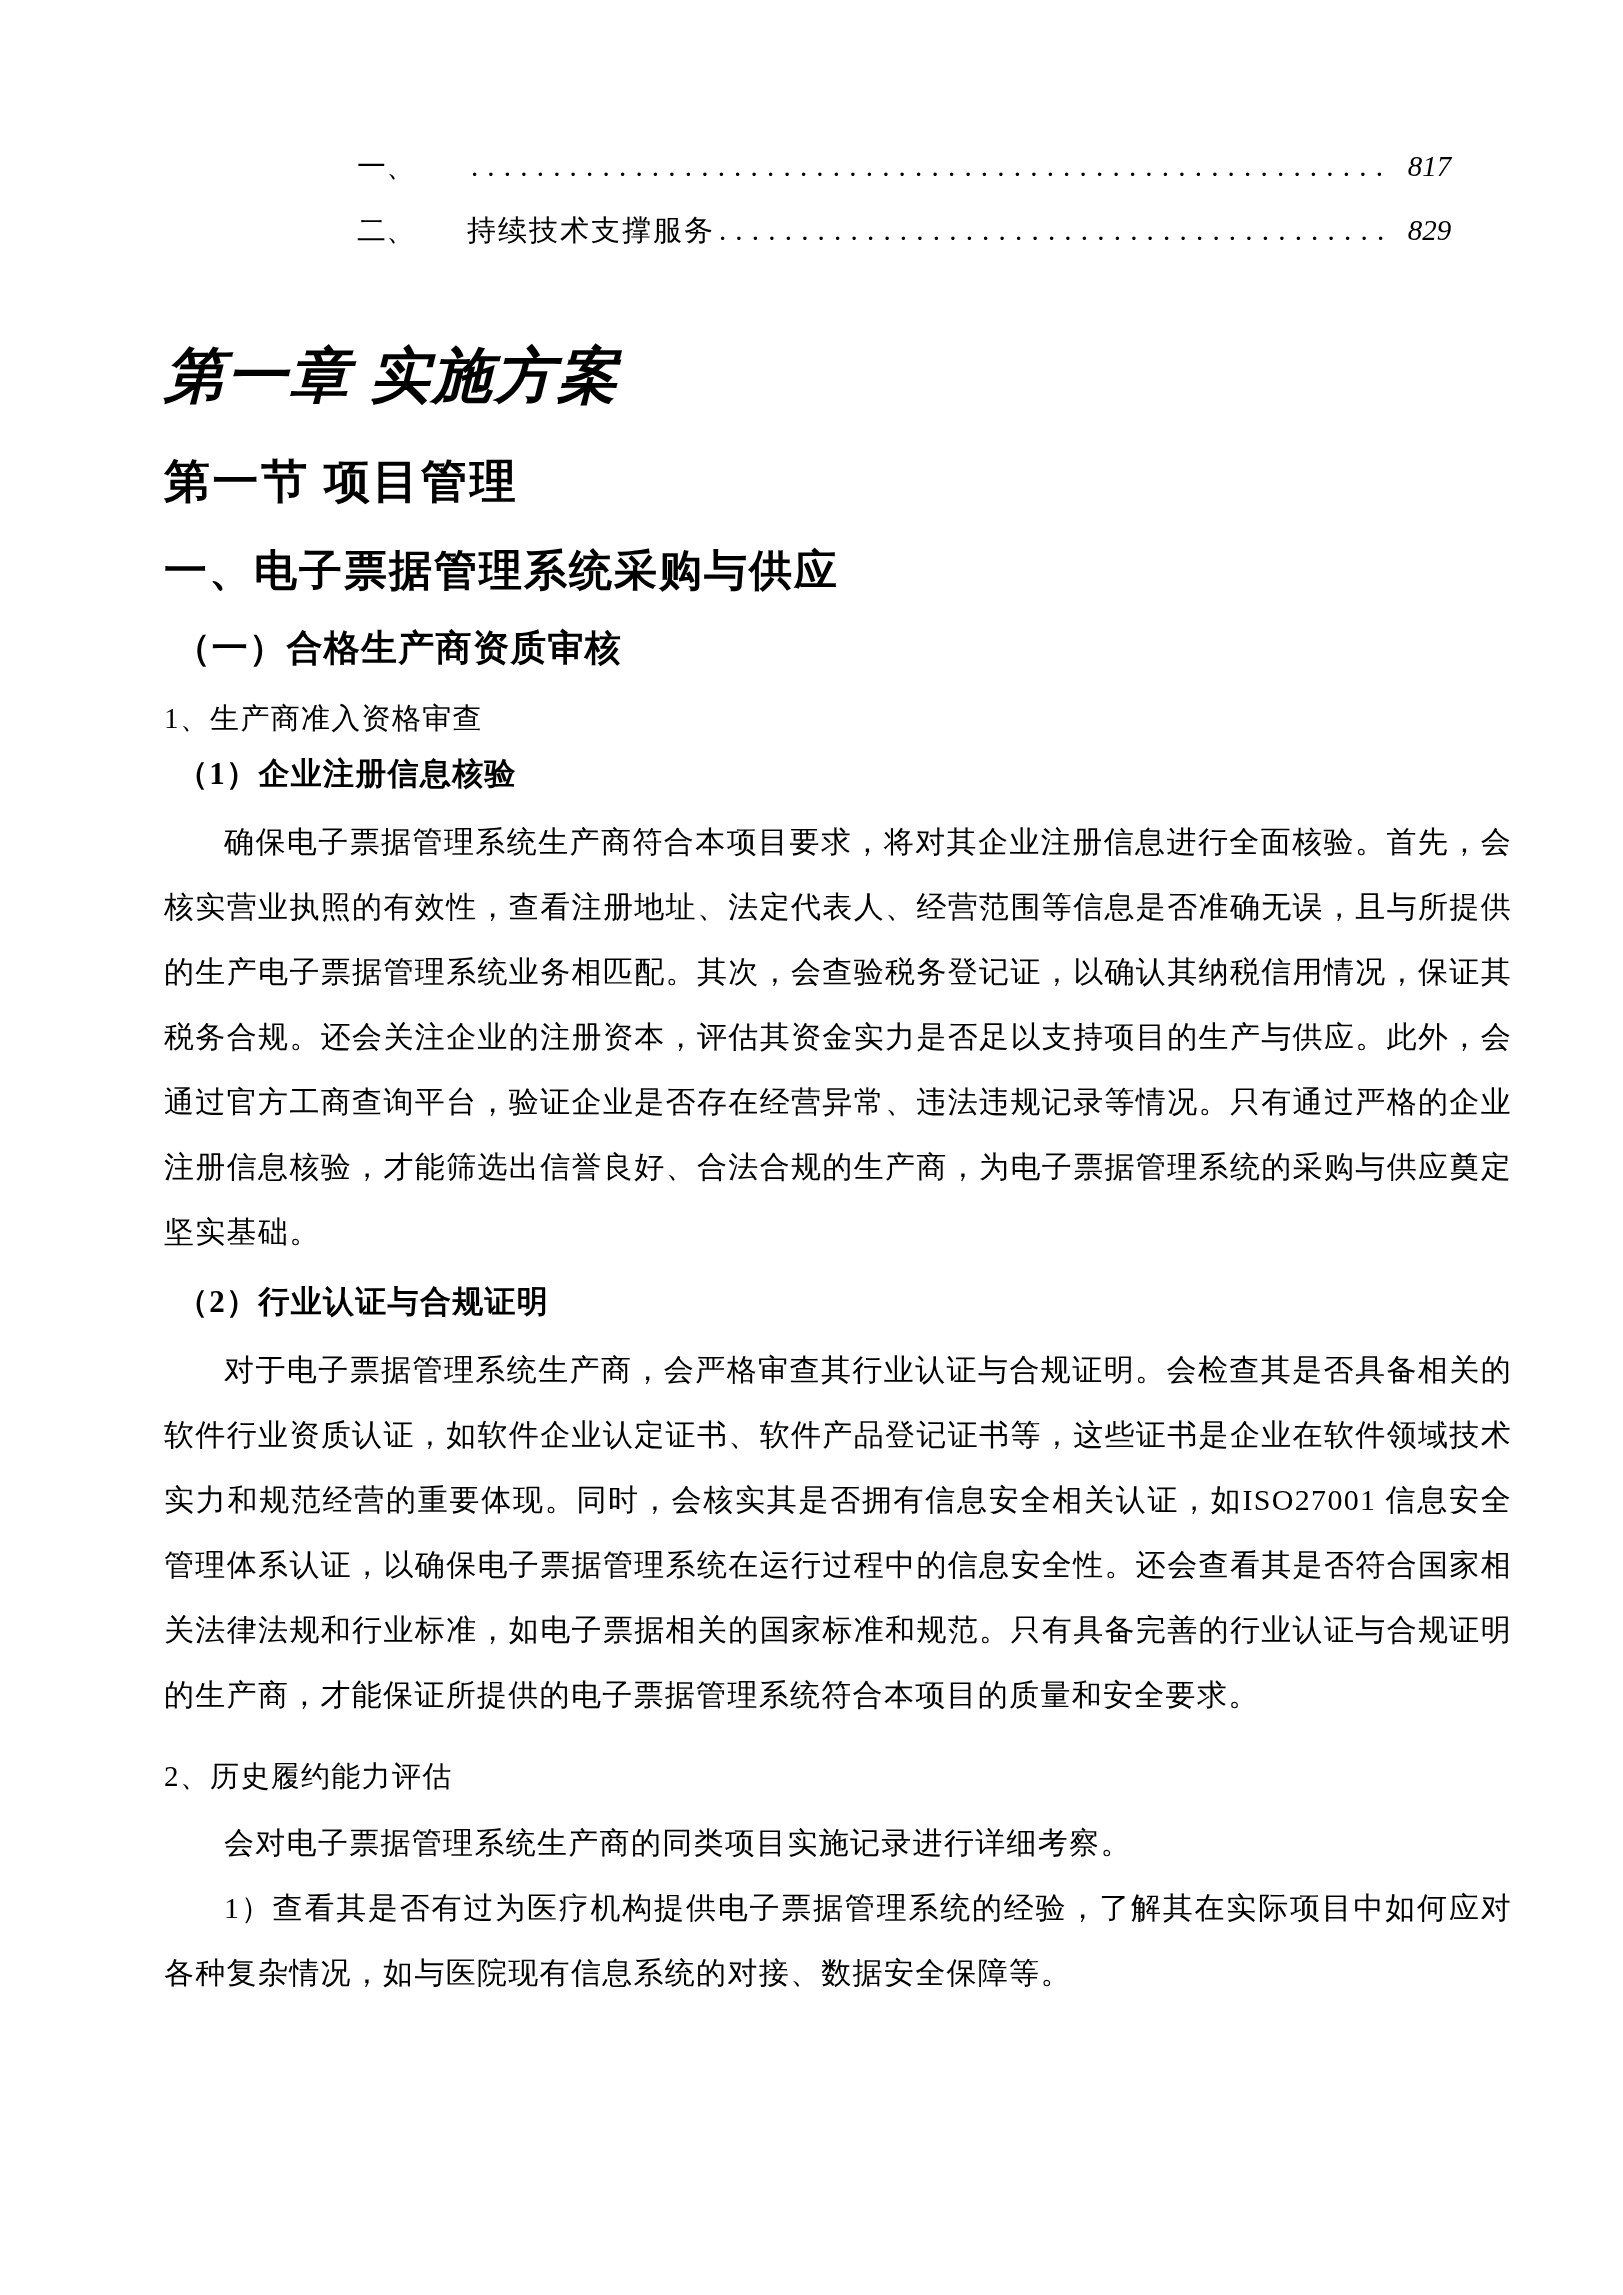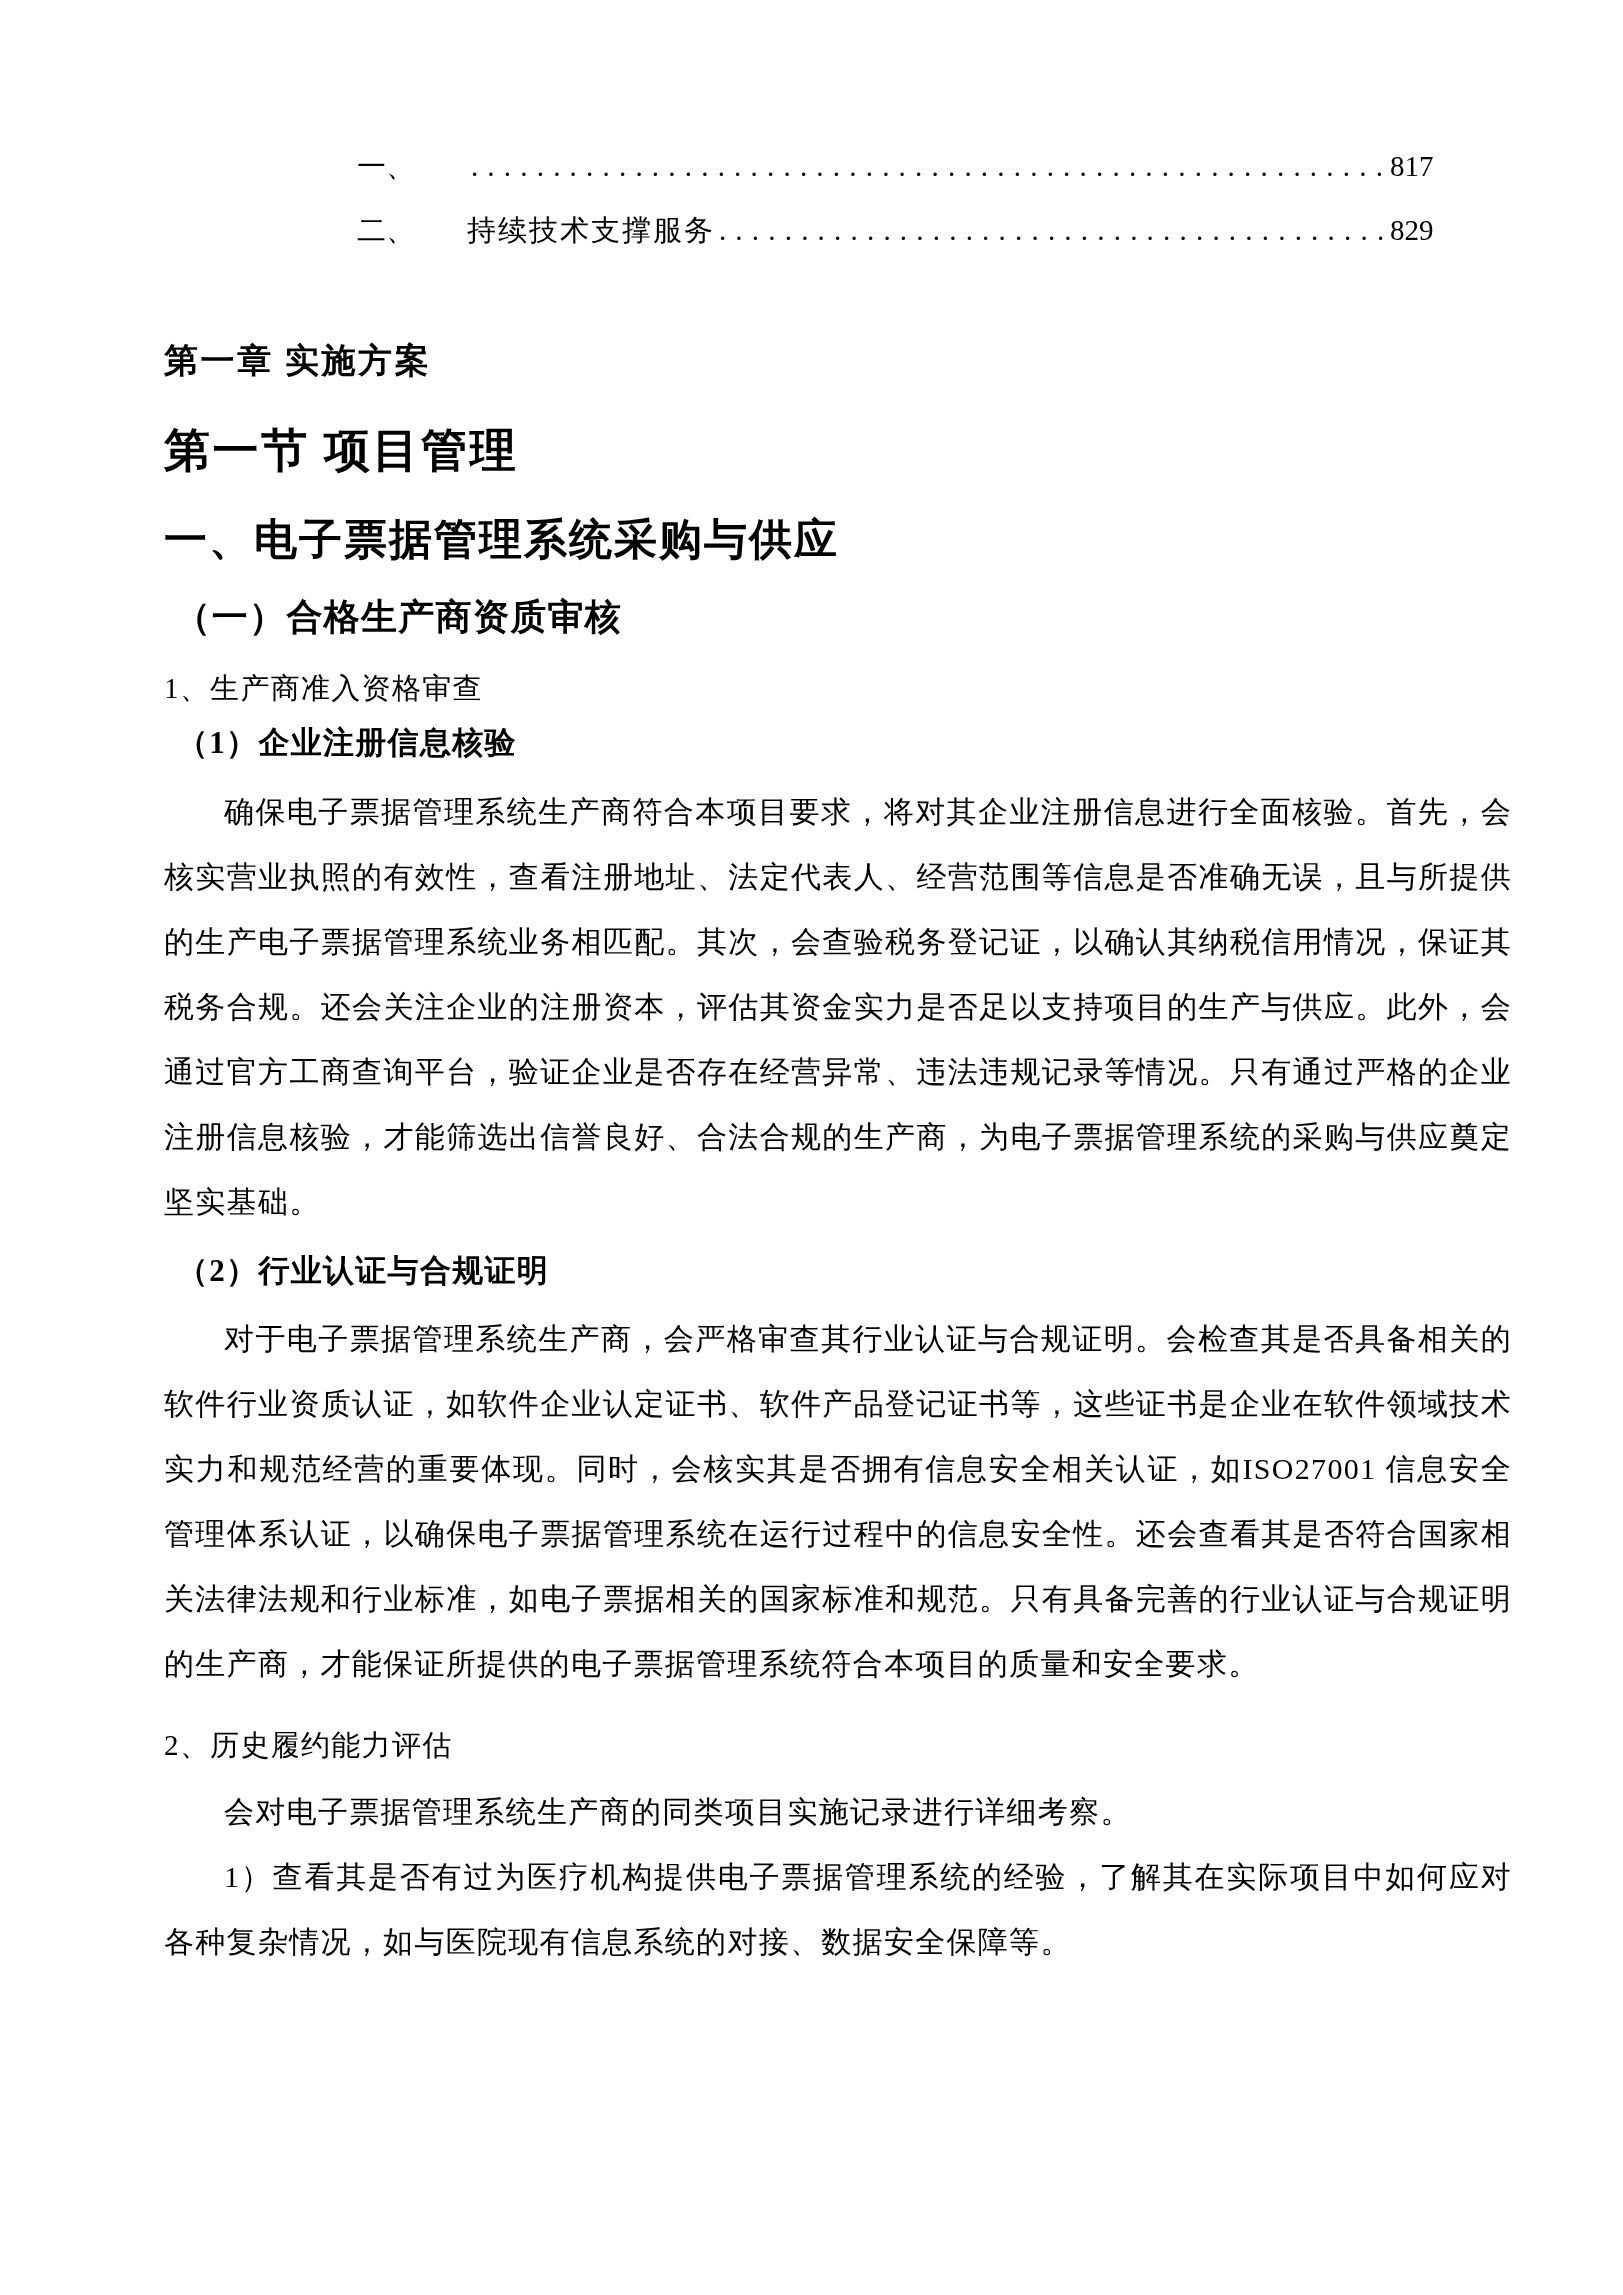--- a/index.html
+++ b/index.html
@@ -17,25 +17,25 @@
 
   
   .toc { margin-left: 193px; margin-right: 43px; font-size: 29px; }
   .toc-entry { display: flex; align-items: baseline; line-height: 64px; white-space: nowrap; }
   .toc-num   { flex: none; width: 110px; }
   .toc-title { flex: none; letter-spacing: 2px; }
   .toc-leader{
     flex: 1 1 auto; overflow: hidden; white-space: nowrap;
     letter-spacing: 9.2px; margin: 0 6.5px 0 3.9px; font-size: 29px;
   }
-  .toc-page  { flex: none; min-width: 79px; text-align: left; }
+  .toc-page  { flex: none; min-width: 79px; text-align: center; font-style: italic; }
 
   
   h1, h2, h3, h4 { font-weight: bold; line-height: 1.18; }
-  h1 { font-size: 34px; margin: 79px 0 0 0; letter-spacing: 2.6px; }
+  h1 { font-size: 60px; margin: 79px 0 0 0; letter-spacing: 2.6px; font-style: italic; }
   h2 { font-size: 46px; margin: 43px 0 8px 0; letter-spacing: 2.6px; }
   h3 { font-size: 43px; margin: 37px 0 0 0; letter-spacing: 2px; }
   h4 { font-size: 36px; margin: 30px 0 0 10.5px; letter-spacing: 1.3px; }
   .h5 { font-size: 29px; font-weight: normal; margin: 31px 0 0 0; line-height: 1.25; letter-spacing: 1.3px; }
   .h6 { font-size: 31px; font-weight: bold; margin: 18.3px 0 0 13px; line-height: 1.25; letter-spacing: 1.3px; }
 
   
   p.body {
     font-size: 30px;
     line-height: 65px;

